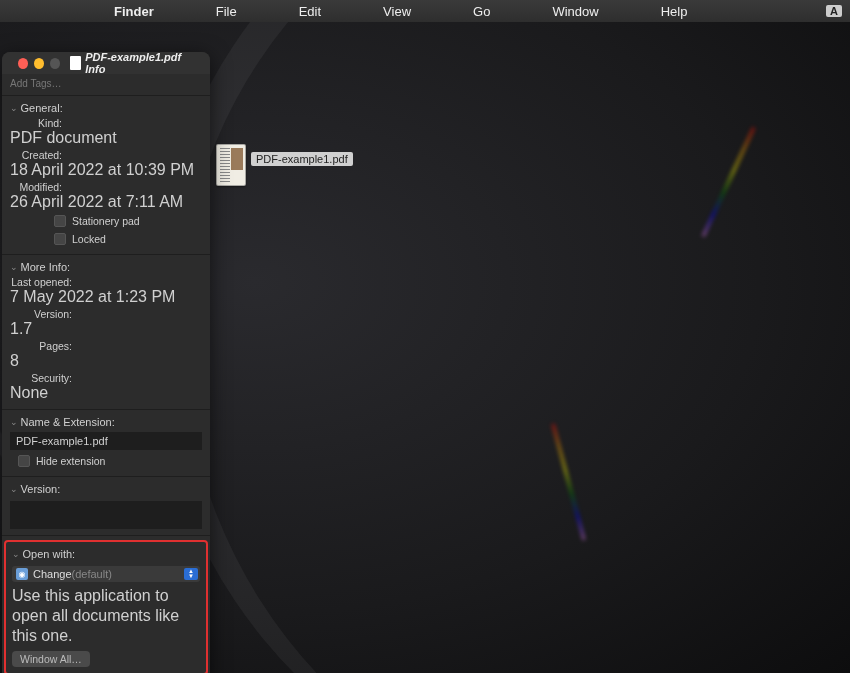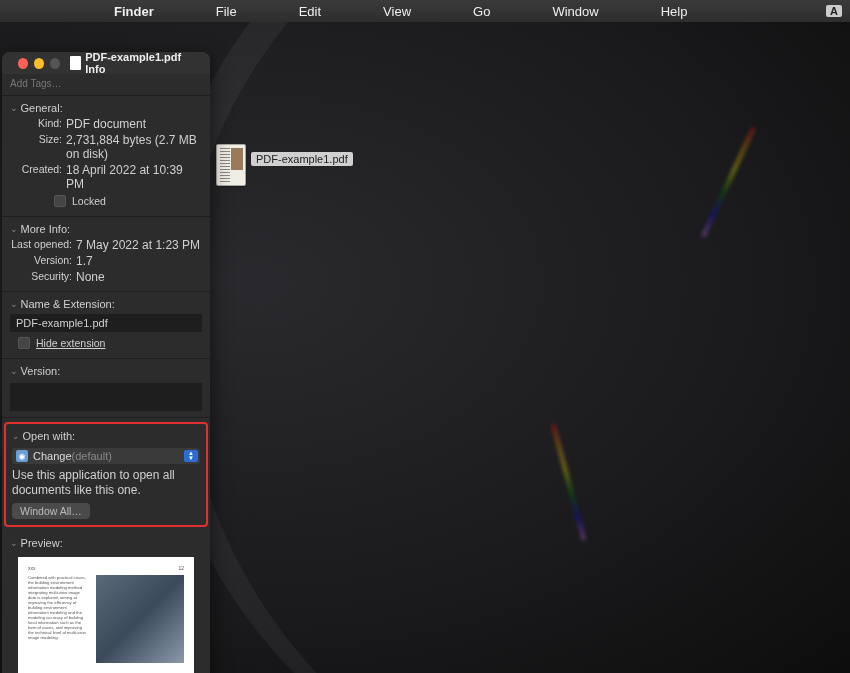--- a/index.html
+++ b/index.html
@@ -23,55 +23,55 @@
     
     
     .file-icon { position: absolute; top: 122px; left: 213px; width: 35px; height: 60px; text-align: center; }
     .file-thumb { width: 30px; height: 42px; background: #f0ede4; border: 1px solid rgba(120,120,120,0.6); border-radius: 2px; margin: 0 auto; box-shadow: 0 1px 2px rgba(0,0,0,0.4); position: relative; overflow:hidden;}
     .file-thumb::before { content:''; position:absolute; left:3px; top:3px; width:10px; height:36px; background: repeating-linear-gradient(#888 0 1px, transparent 1px 3px);}
     .file-thumb::after { content:''; position:absolute; right:2px; top:3px; width:12px; height:22px; background:#9a7a5a;}
     .file-label { position: absolute; top: 8px; left: 38px; background: #d0d0d0; color: #222; font-size: 11px; padding: 1px 5px; border-radius: 2px; white-space: nowrap; }
     
     
     .info-window { position: absolute; top: 30px; left: 2px; width: 208px; background: #2c2c2c; border-radius: 8px; box-shadow: 0 4px 20px rgba(0,0,0,0.6); overflow: hidden; height: 640px; }
-    .titlebar { height: 22px; display: flex; align-items: center; padding: 0 16px; gap: 6px; background: #323232; }
+    .titlebar { height: 22px; display: flex; align-items: center; padding: 0 16px; gap: 6px; background: #323232; font-style: italic; }
     .traffic { width: 11px; height: 11px; border-radius: 50%; }
     .tr-red { background: #ff5f56; } .tr-yel { background: #ffbd2e; } .tr-grn { background: #555; }
     .titlebar .wintitle { color: #eee; font-size: 11px; font-weight: 600; margin-left: 4px; display:flex; align-items:center; gap:4px;}
     .titlebar .doc-ico { width:12px; height:14px; background:#fff; border-radius:1px; display:inline-block;}
     
     .panel-body { height: calc(100% - 22px); overflow-y: auto; color: #d0d0d0; font-size: 11px; }
     .panel-body::-webkit-scrollbar { width: 6px; }
     .panel-body::-webkit-scrollbar-thumb { background: #555; border-radius: 3px; }
     
     .tags-row { padding: 4px 8px 6px; color: #777; font-size: 10px; border-bottom: 1px solid #1e1e1e; }
     
     .section { padding: 4px 8px 6px; border-bottom: 1px solid #1e1e1e; }
     .sec-header { display: flex; align-items: center; gap: 3px; color: #d0d0d0; font-size: 11px; padding: 2px 0; cursor: default;}
     .disclose { font-size: 9px; color: #888; }
     
-    .kv { display: flex; padding: 1px 0; }
+    .kv { display: flex; padding: 1px 0; flex-direction: column; }
     .kv .k { width: 56px; text-align: right; color: #d0d0d0; padding-right: 4px; font-size:10.5px;}
-    .kv .v { flex: 1; color: #d0d0d0; font-size:12px; }
+    .kv .v { flex: 1; color: #d0d0d0; font-size:16px; }
     
     .checkbox-row { display: flex; align-items: center; gap: 6px; padding: 3px 0 3px 44px; font-size:10.5px;}
-    .checkbox-row.tight { padding-left: 8px; text-decoration: underline; }
+    .checkbox-row.tight { padding-left: 8px; }
     .chk { width: 12px; height: 12px; background: #454545; border: 1px solid #555; border-radius: 2px; }
     
     .text-input { width: calc(100% - 0px); background: #1e1e1e; border: none; color: #d0d0d0; font-size: 11px; padding: 3px 6px; border-radius: 0; margin: 2px 0; }
     
     .comments-area { height: 28px; background: #1e1e1e; margin-top: 4px; border-radius: 0; }
     
     .openwith-section { border: 2px solid #e03030; border-radius: 4px; margin: 4px 2px; padding: 4px 6px 6px; }
     .dropdown { display: flex; align-items: center; background: #3a3a3a; border-radius: 3px; padding: 2px 4px; margin: 4px 0; font-size:11px; position:relative;}
     .dropdown .dd-ico { width:12px; height:12px; background:#6a9ed8; border-radius:2px; margin-right:5px; display:flex; align-items:center; justify-content:center; font-size:8px; color:#fff;}
     .dropdown .dd-label { color: #ddd; }
     .dropdown .dd-sub { color: #888; }
     .dropdown .dd-arrows { position:absolute; right:2px; top:2px; bottom:2px; width:14px; background:#2a6dd4; border-radius:2px; display:flex; flex-direction:column; align-items:center; justify-content:center; color:#fff; font-size:6px; line-height:5px;}
-    .ow-desc { font-size: 12px; color: #d0d0d0; line-height: 1.25; margin-top: 3px;}
+    .ow-desc { font-size: 16px; color: #d0d0d0; line-height: 1.25; margin-top: 3px;}
     .change-btn { margin-top: 5px; background: #4a4a4a; color: #bbb; border: none; padding: 2px 8px; border-radius: 4px; font-size: 10.5px; }
     
     .preview-box { margin: 6px 8px; background: #fff; width: 176px; height: 145px; overflow: hidden; position: relative; }
     .preview-page { position:absolute; inset:6px; font-size:4px; color:#333;}
     .preview-page .col { position:absolute; left:4px; top:12px; width:58px; font-size:4.2px; color:#555; line-height:1.2;}
     .preview-page .img { position:absolute; right:4px; top:12px; width:88px; height:88px; background:linear-gradient(135deg,#5a6a7a 0%, #3a4a5a 50%, #8a9aaa 100%);}
     .preview-page .pnum { position:absolute; top:2px; right:4px; font-size:5px; color:#555;}
     .preview-page .pname { position:absolute; top:2px; left:4px; font-size:5px; color:#555;}
   </style>
 </head>
@@ -117,45 +117,53 @@
       <div class="section">
         <div class="sec-header">
           <span class="disclose">⌄</span>
           <span>General:</span>
         </div>
         <div class="kv">
             <div class="k">Kind:</div>
             <div class="v">PDF document</div>
           </div>
         <div class="kv">
-            <div class="k">Size:</div>
-            <div class="v">2,731,884 bytes (2.7 MB on disk)</div>
-          </div>
-        <div class="kv">
             <div class="k">Created:</div>
             <div class="v">18 April 2022 at 10:39 PM</div>
+          </div>
+        <div class="kv">
+            <div class="k">Modified:</div>
+            <div class="v">26 April 2022 at 7:11 AM</div>
+          </div>
+        <div class="checkbox-row">
+            <div class="chk"></div>
+            <span>Stationery pad</span>
           </div>
         <div class="checkbox-row">
             <div class="chk"></div>
             <span>Locked</span>
           </div>
       </div>
 
       <div class="section">
         <div class="sec-header">
           <span class="disclose">⌄</span>
           <span>More Info:</span>
         </div>
         <div class="kv">
             <div class="k" style="width:66px">Last opened:</div>
             <div class="v">7 May 2022 at 1:23 PM</div>
           </div>
         <div class="kv">
             <div class="k" style="width:66px">Version:</div>
             <div class="v">1.7</div>
+          </div>
+        <div class="kv">
+            <div class="k" style="width:66px">Pages:</div>
+            <div class="v">8</div>
           </div>
         <div class="kv">
             <div class="k" style="width:66px">Security:</div>
             <div class="v">None</div>
           </div>
       </div>
 
       <div class="section">
         <div class="sec-header">
           <span class="disclose">⌄</span>

